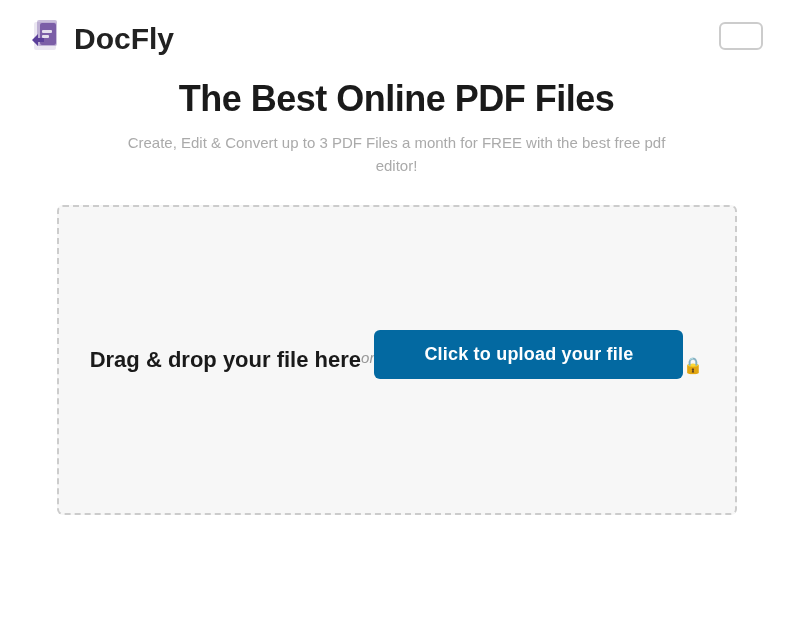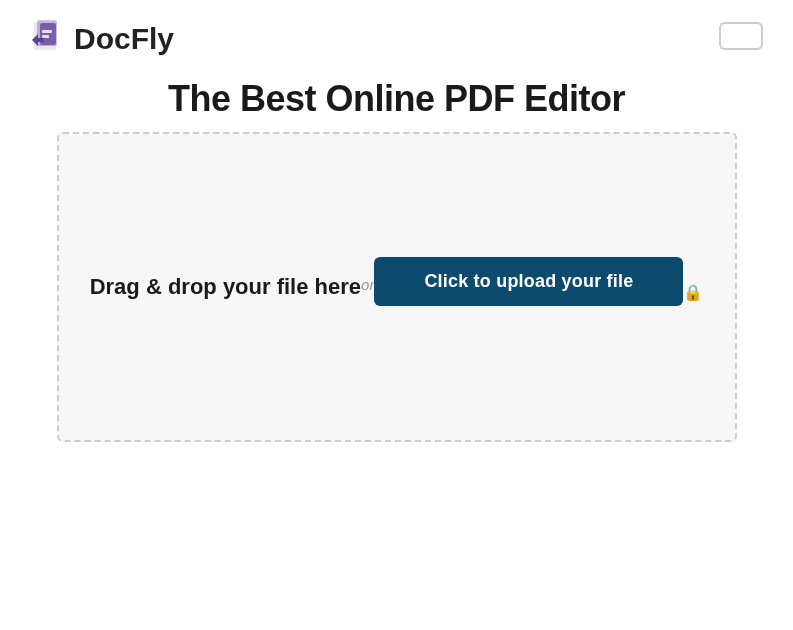--- a/index.html
+++ b/index.html
@@ -108,21 +108,21 @@
     }
 
     .or-text {
       font-size: 15px;
       color: #999999;
       font-style: italic;
       margin-bottom: 16px;
     }
 
     .upload-btn {
-      background: #0c4a6e;
+      background: #0369a1;
       color: #ffffff;
       border: none;
       border-radius: 6px;
       font-size: 18px;
       font-weight: 600;
       padding: 14px 50px;
       cursor: pointer;
       margin-bottom: 22px;
       letter-spacing: 0.2px;
     }
@@ -154,21 +154,22 @@
       <polygon points="2,20 8,14 8,18 14,18 14,22 8,22 8,26" fill="#5b3f9a"></polygon>
       <rect x="12" y="10" width="10" height="3" rx="1" fill="white" opacity="0.8"></rect>
       <rect x="12" y="15" width="7" height="3" rx="1" fill="white" opacity="0.8"></rect>
     </svg>
     <span class="logo-text">DocFly</span>
   </div>
   <button class="top-right-btn"></button>
 </div>
 
 <div class="main-content">
-  <h1 class="main-title">The Best Online PDF Editor</h1>
+  <h1 class="main-title">The Best Online PDF Files</h1>
+  <p class="main-subtitle">Create, Edit &amp; Convert up to 3 PDF Files a month for FREE with the best free pdf editor!</p>
 
   <div class="drop-zone">
     <p class="drag-drop-title">Drag &amp; drop your file here</p>
     <p class="or-text">or</p>
     <button class="upload-btn">Click to upload your file</button>
     <div class="security-note">
       <span class="lock-icon">🔒</span>
     </div>
   </div>
 </div>

